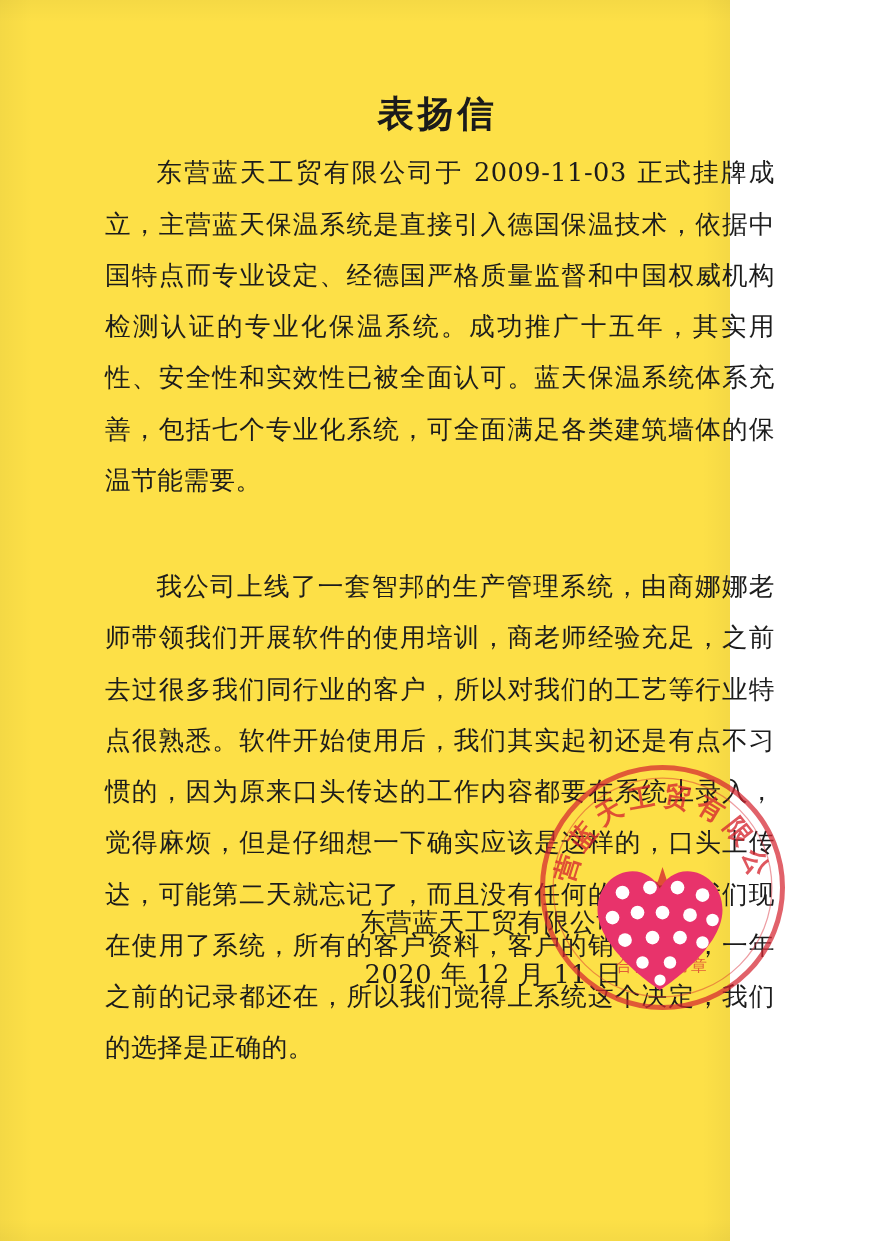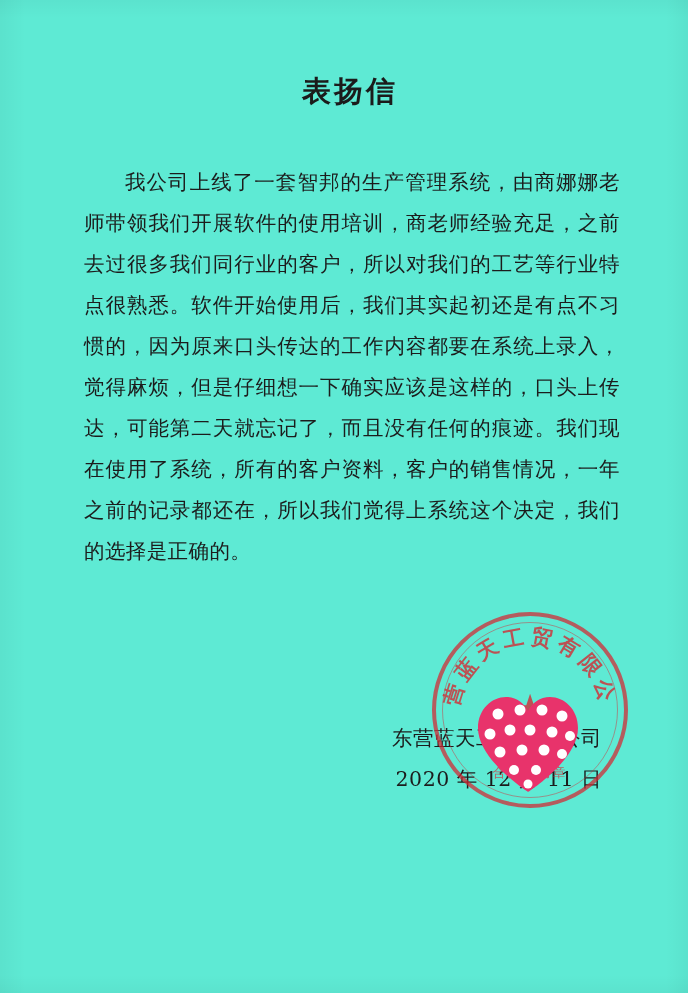--- a/index.html
+++ b/index.html
@@ -9,23 +9,23 @@
   body {
     width: 700px;
     height: 993px;
     background: #ffffff;
     font-family: "DejaVu Serif", "Liberation Serif", serif;
     overflow: hidden;
   }
 
   .page {
     position: relative;
-    width: 688px;
+    width: 584px;
     height: 993px;
-    background: #5eead4;
+    background: #fde047;
     box-sizing: border-box;
   }
 
   
   .page::before {
     content: "";
     position: absolute;
     inset: 0;
     background:
       linear-gradient(to right, rgba(0,0,0,0.035) 0px, rgba(0,0,0,0) 26px),
@@ -156,20 +156,21 @@
   }
 </style>
 </head>
 <body>
 
 <div class="page">
 
   <div class="doc-title">表扬信</div>
 
   <div class="body-text">
+    <p class="para first">东营蓝天工贸有限公司于 2009-11-03 正式挂牌成立，主营蓝天保温系统是直接引入德国保温技术，依据中国特点而专业设定、经德国严格质量监督和中国权威机构检测认证的专业化保温系统。成功推广十五年，其实用性、安全性和实效性已被全面认可。蓝天保温系统体系充善，包括七个专业化系统，可全面满足各类建筑墙体的保温节能需要。</p>
     <p class="para second">我公司上线了一套智邦的生产管理系统，由商娜娜老师带领我们开展软件的使用培训，商老师经验充足，之前去过很多我们同行业的客户，所以对我们的工艺等行业特点很熟悉。软件开始使用后，我们其实起初还是有点不习惯的，因为原来口头传达的工作内容都要在系统上录入，觉得麻烦，但是仔细想一下确实应该是这样的，口头上传达，可能第二天就忘记了，而且没有任何的痕迹。我们现在使用了系统，所有的客户资料，客户的销售情况，一年之前的记录都还在，所以我们觉得上系统这个决定，我们的选择是正确的。</p>
   </div>
 
   <div class="signature-block">
     <span class="sig-line">东营蓝天工贸有限公司</span>
     <span class="sig-line">2020 年 12 月 11 日</span>
   </div>
 
   <div class="seal">
     <div class="ring"></div>

